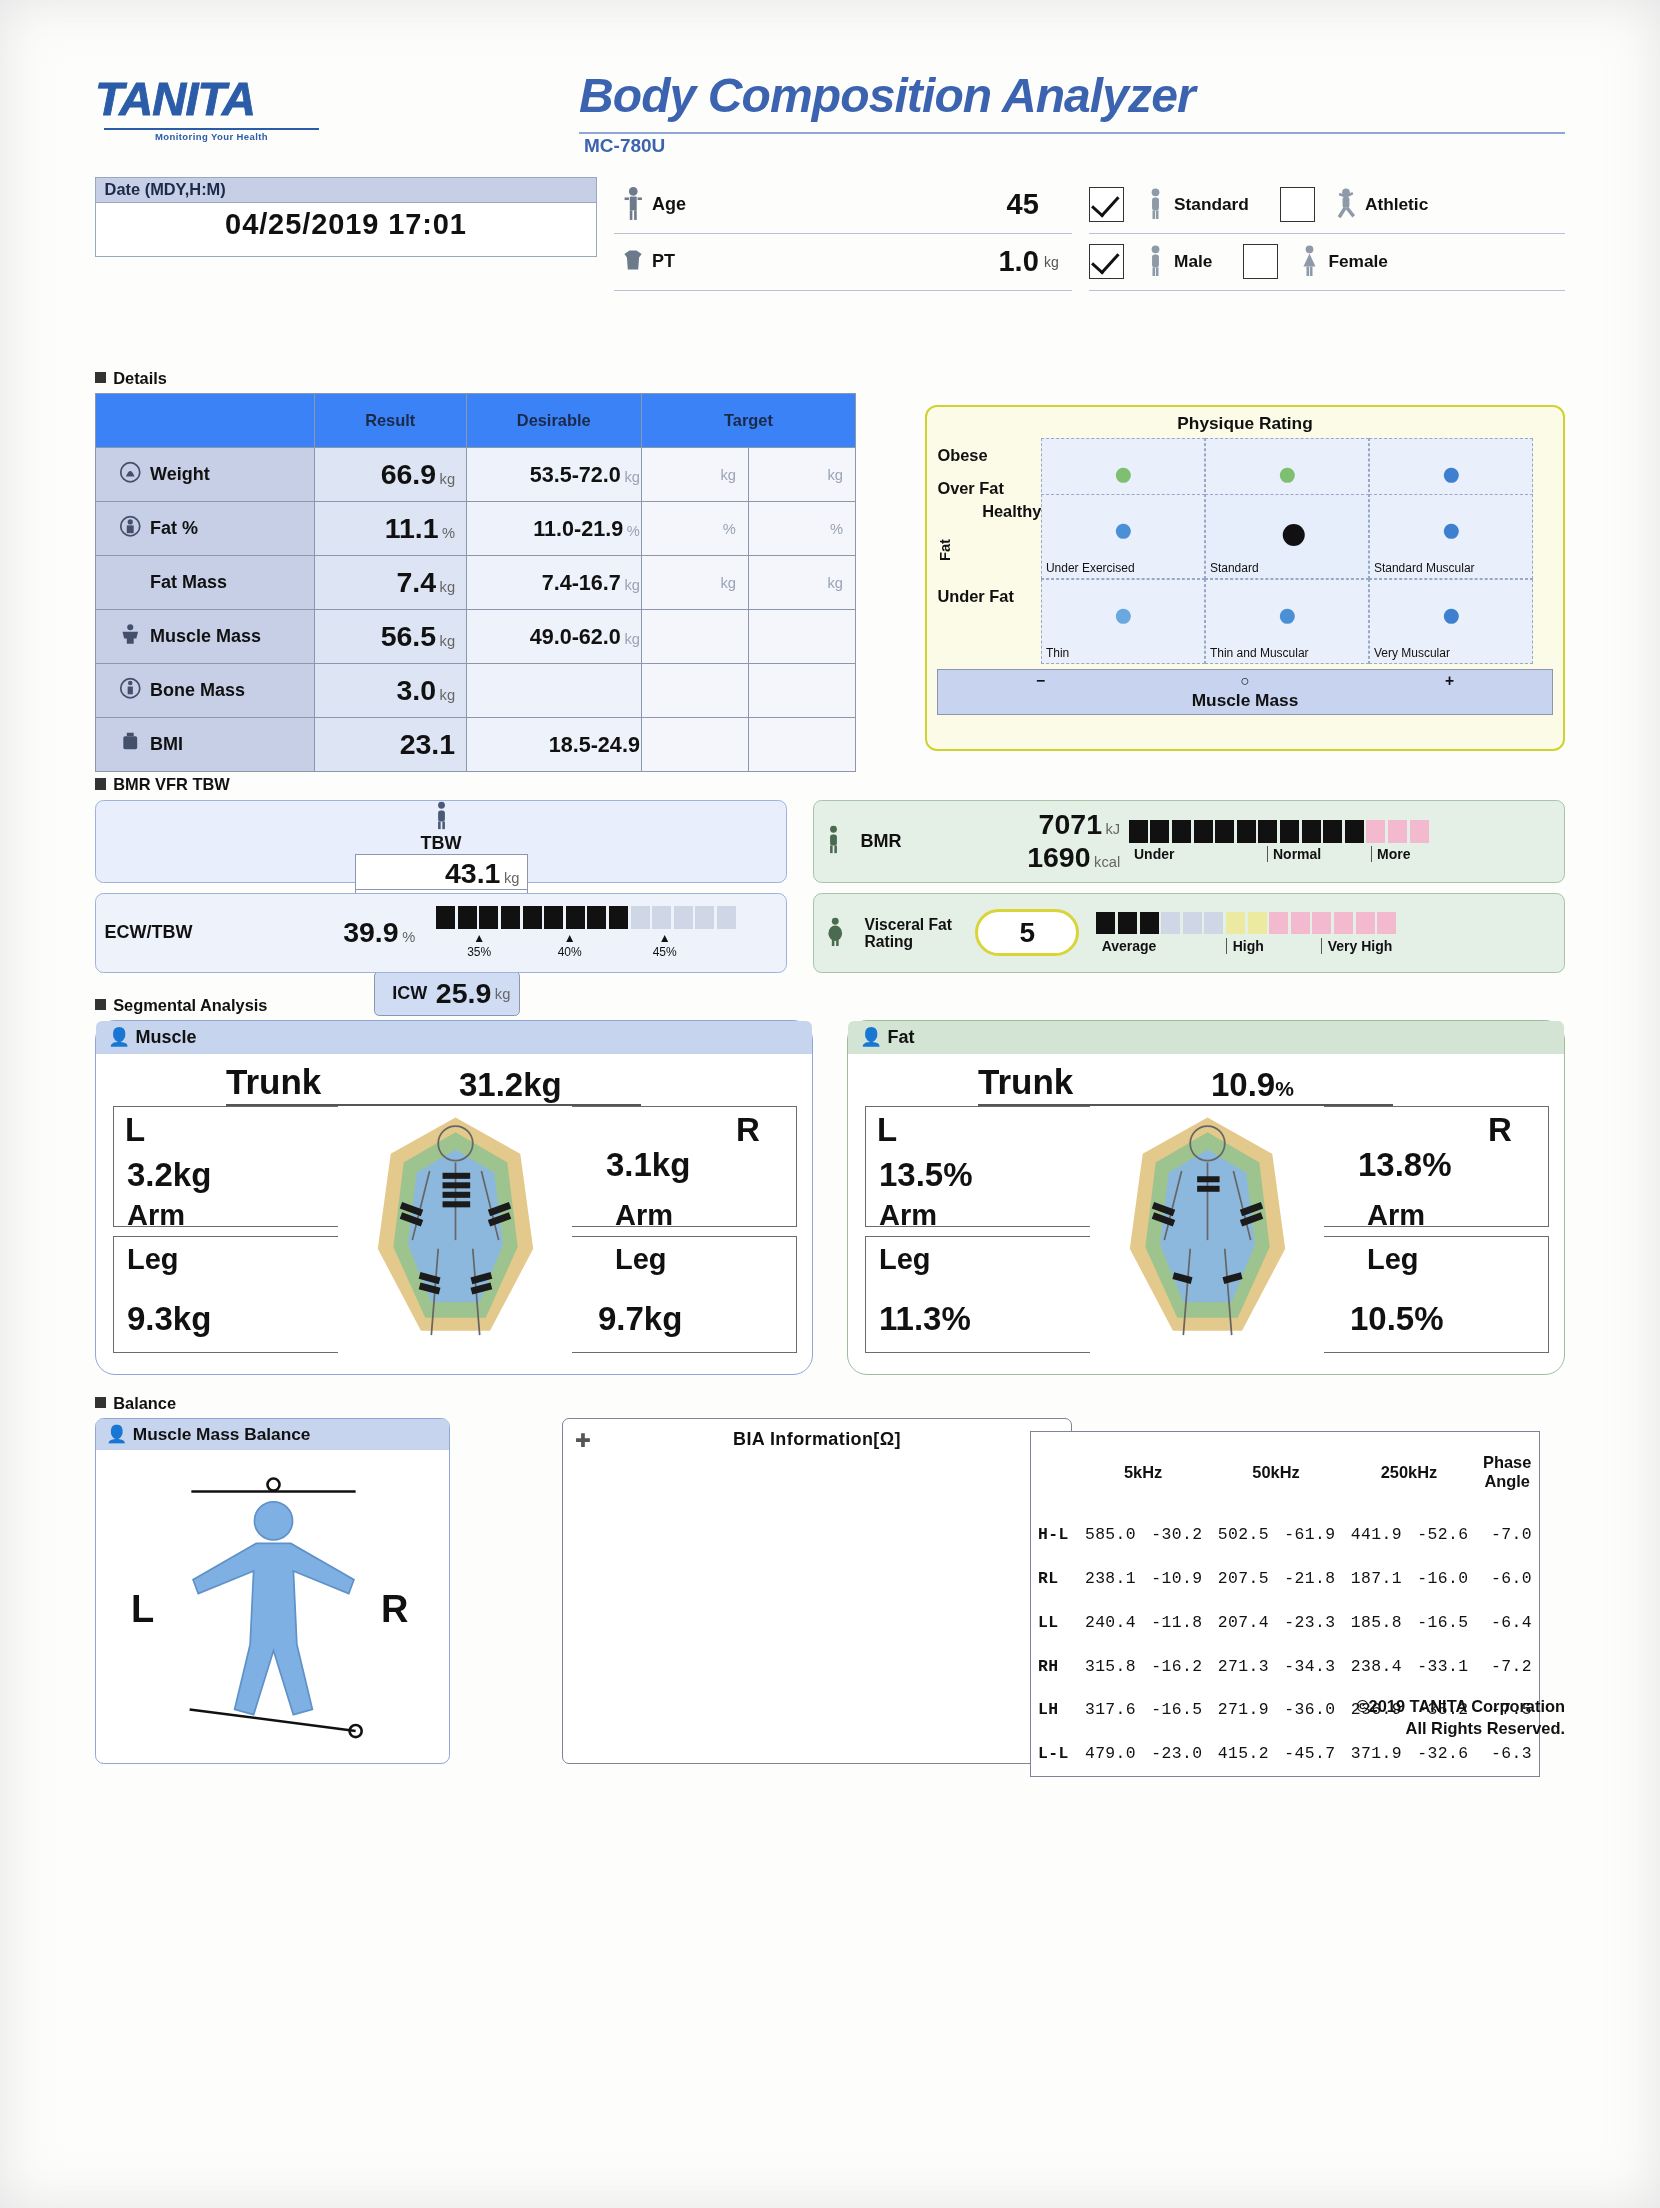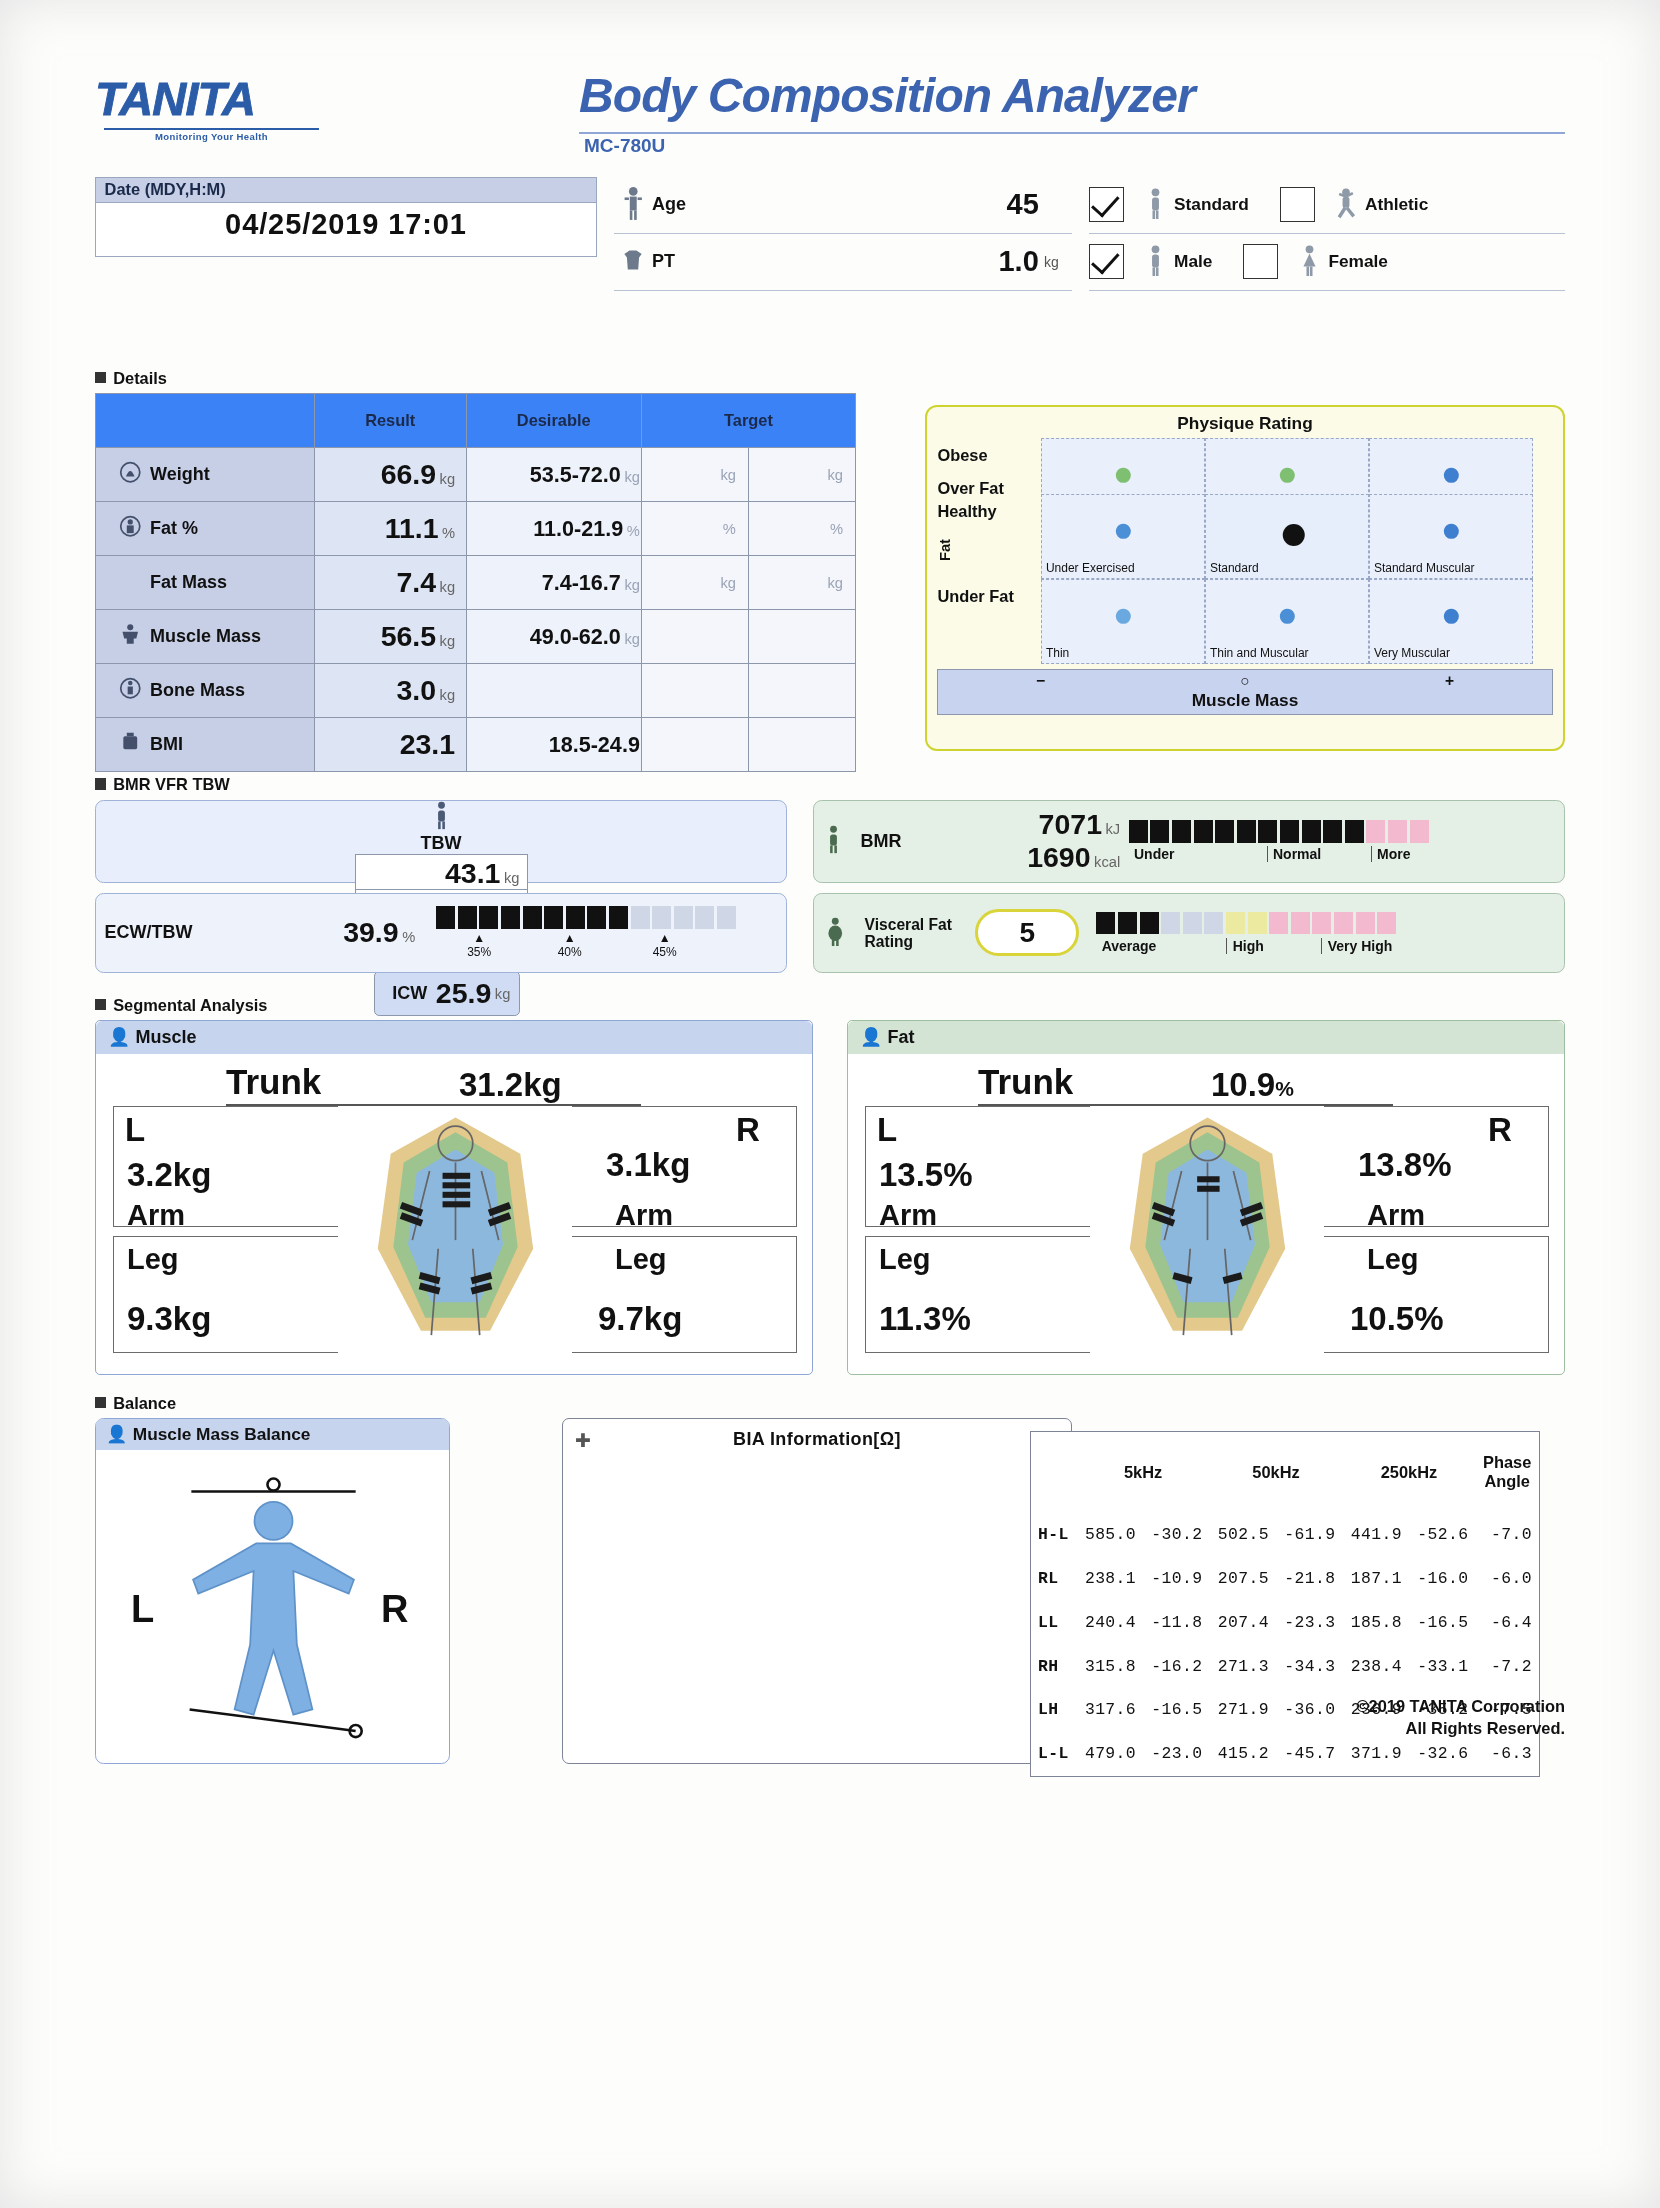--- a/index.html
+++ b/index.html
@@ -158,21 +158,21 @@
   .lvl{ display:flex; font-size:14px; font-weight:bold; }
   .lvl div{ border-left:0.9px solid #555; padding:0 5.2px;}
   .lvl div:first-child{ border-left:none; }
   .vfrbadge{
     width:104px;height:47px;border:3.5px solid #d8d43a;border-radius:26px;background:#fff;
     display:flex;align-items:center;justify-content:center;font-size:28px;font-weight:bold;
   }
 
   
   .seg-wrap{ position:relative; height:363px; }
-  .segpanel{ position:absolute; top:0; width:718px; height:355px; border:1.7px solid #8fa6d6; border-radius:5px; background:#fff;}
+  .segpanel{ position:absolute; top:0; width:718px; height:355px; border:1.7px solid #8fa6d6; border-radius:20px; background:#fff;}
   .segpanel.left{ left:0; }
   .segpanel.right{ left:752px; border-color:#9dbfa0;}
   .seg-head{ background:#c6d4ee; font-size:18px; font-weight:bold; padding:5.2px 12px; border-radius:6px 6px 0 0;}
   .segpanel.right .seg-head{ background:#d3e4d5; }
   .seg-body{ position:relative; height:304px; }
   .trunk{ position:absolute; left:130px; top:8.6px; font-size:35px; font-weight:bold; }
   .trunkv{ position:absolute; left:363px; top:12px; font-size:33px; font-weight:bold;}
   .trunkline{ position:absolute; left:130px; top:50px; width:415px; height:2.6px; background:#555;}
   .lrbox{ position:absolute; width:225px; border:1.7px solid #6b6b6b; }
   .lr-l{ left:17.3px; top:52px; height:121px; border-right:none;}
@@ -450,21 +450,21 @@
             <span>Obese</span>
           </div>
           <div class="pg-cell">
             <div class="pg-fig" style="color:#3f7fd0;">●</div>
             <span>Solidly-Built</span>
           </div>
         </div>
         <div class="pg-row">
           <div class="pg-ylab" style="margin-top:-52px;">Over Fat</div>
         </div>
-        <div class="pg-row" style="margin-top:-29px;">
+        <div class="pg-row" style="margin-top:-29px;text-align:right;">
           <div class="pg-ylab">Healthy</div>
           <div class="pg-cell">
             <div class="pg-fig" style="color:#4b90d6;">●</div>
             <span>Under Exercised</span>
           </div>
           <div class="pg-cell sel">
             <div class="dot"></div>
             <span>Standard</span>
           </div>
           <div class="pg-cell">

